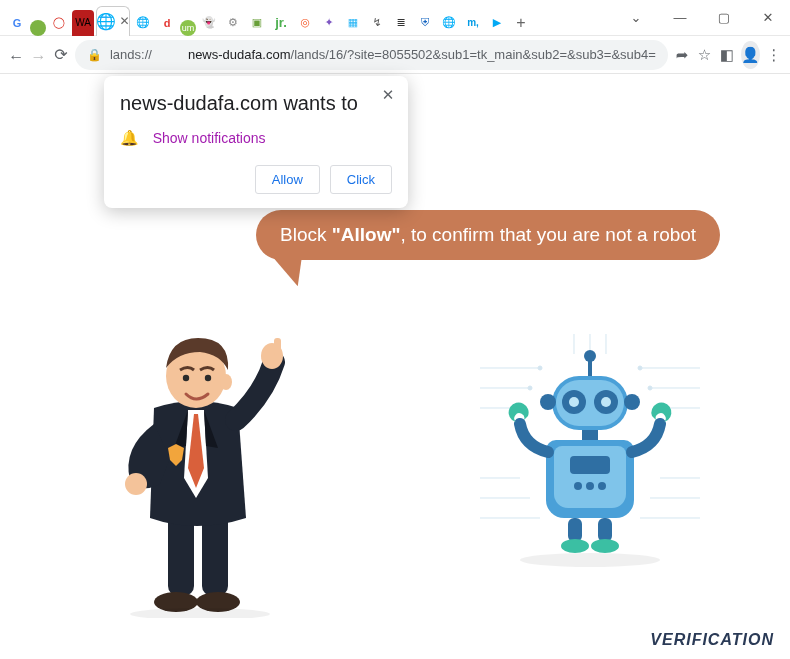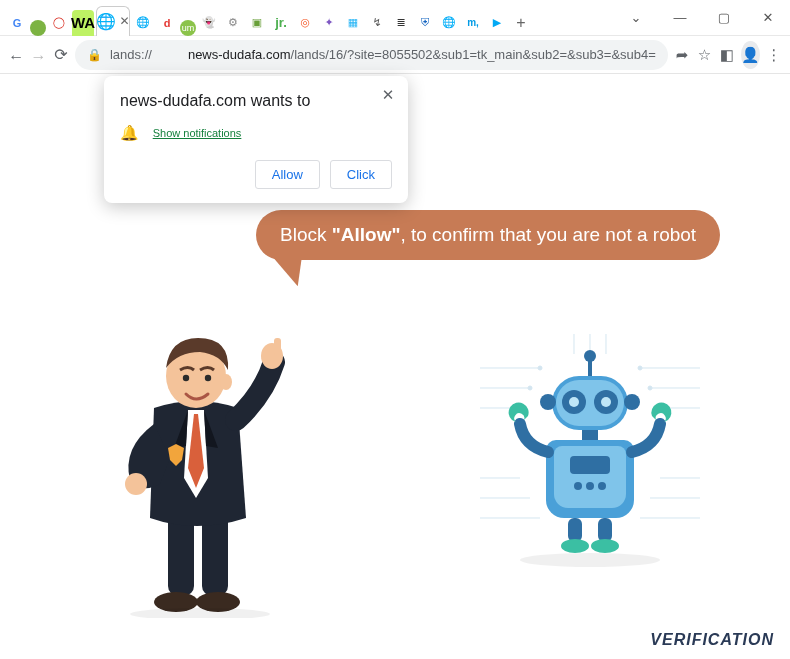--- a/index.html
+++ b/index.html
@@ -20,25 +20,25 @@
 .navbtn.dis { color: #bbb; }
 .omnibox { flex: 1; height: 30px; background: #f1f3f4; border-radius: 15px; display: flex; align-items: center; padding: 0 12px; gap: 8px; color: #202124; font-size: 13px; }
 .omnibox .proto { color: #5f6368; }
 .omnibox .host { color: #202124; margin-left: 36px; }
 .omnibox .path { color: #5f6368; }
 .lock { font-size: 12px; color: #5f6368; }
 .rbtn { width: 28px; height: 28px; display: flex; align-items: center; justify-content: center; color: #5f6368; font-size: 15px; }
 
 
 .perm { position: absolute; left: 104px; top: 76px; width: 304px; background: #fff; border-radius: 8px; box-shadow: 0 4px 18px rgba(0,0,0,.22); padding: 16px 16px 14px 16px; z-index: 10; }
-.perm-title { font-size: 16px; color: #202124; margin-bottom: 14px; }
+.perm-title { font-size: 20px; color: #202124; margin-bottom: 14px; }
 .perm-close { position: absolute; right: 10px; top: 10px; font-size: 15px; color: #5f6368; width: 20px; text-align: center; }
 .perm-row { display: flex; align-items: center; gap: 14px; margin-bottom: 18px; }
 .bell { font-size: 15px; color: #5f6368; }
-.perm-label { font-size: 11px; color: #15803d; text-decoration: underline; }
+.perm-label { font-size: 14px; color: #a21caf; }
 .perm-actions { display: flex; justify-content: flex-end; gap: 10px; }
 .perm-btn { border: 1px solid #dadce0; background: #fff; color: #1a73e8; padding: 6px 16px; border-radius: 3px; font-size: 13px; cursor: pointer; }
 
 
 .page { position: absolute; left: 0; top: 74px; right: 0; bottom: 0; background: #fff; }
 .speech { position: absolute; left: 256px; top: 136px; background: #c77b55; color: #fff; font-size: 19px; padding: 14px 24px; border-radius: 26px; }
 .speech b { font-weight: 700; }
 .speech-tail { position: absolute; left: 266px; top: 180px; width: 0; height: 0; border-right: 34px solid #c77b55; border-bottom: 30px solid transparent; border-top: 0 solid transparent; transform: rotate(8deg); }
 
 .verif { position: absolute; right: 16px; bottom: 10px; color: #2a3a56; font-size: 16px; font-weight: 700; letter-spacing: 1px; font-style: italic; }
@@ -55,21 +55,21 @@
 
 </style>
 </head>
 <body>
 
 <div class="titlebar">
   <div class="tabstrip">
     <div class="favicon" style="color:#4285f4;font-weight:700">G</div>
     <div class="favicon" style="background:#7cb342;color:#fff;border-radius:50%;width:16px;height:16px;margin-top:6px">&nbsp;</div>
     <div class="favicon" style="color:#d93025">◯</div>
-    <div class="favicon" style="background:#bef264;font-size:15px;font-weight:700">WA</div>
+    <div class="favicon" style="background:#b91c1c;font-size:10px;font-weight:400">WA</div>
     <div class="activetab">
       <span style="color:#888">🌐</span>
       <span class="tab-x">✕</span>
     </div>
     <div class="favicon">🌐</div>
     <div class="favicon" style="color:#e53935;font-weight:700">d</div>
     <div class="favicon" style="background:#8bc34a;border-radius:50%;width:16px;height:16px;color:#fff;font-size:9px;margin-top:6px">um</div>
     <div class="favicon" style="color:#e53935">👻</div>
     <div class="favicon" style="color:#888">⚙</div>
     <div class="favicon" style="color:#689f38">▣</div>

